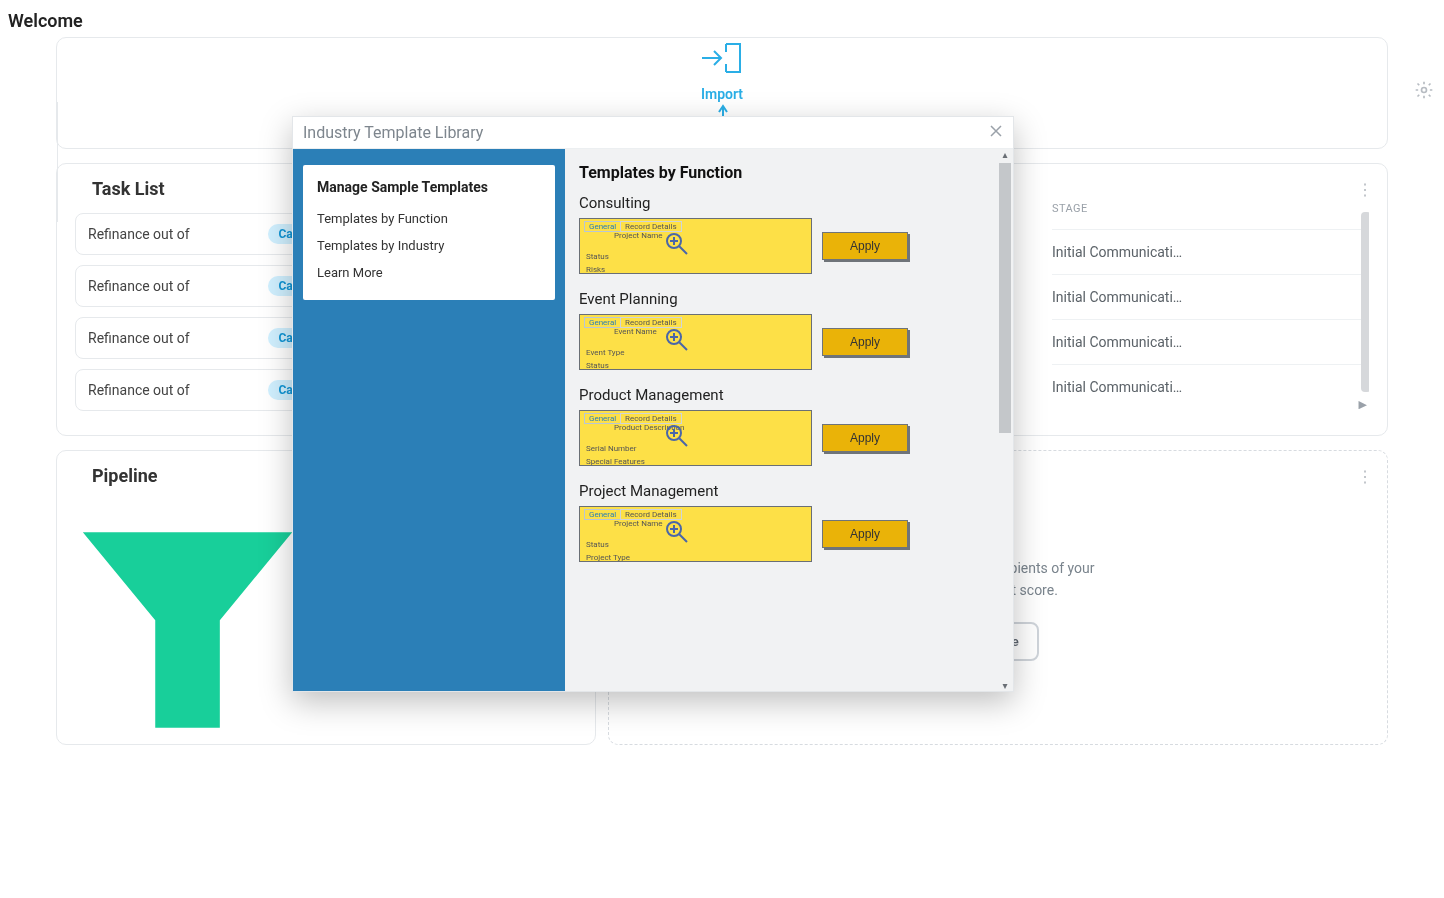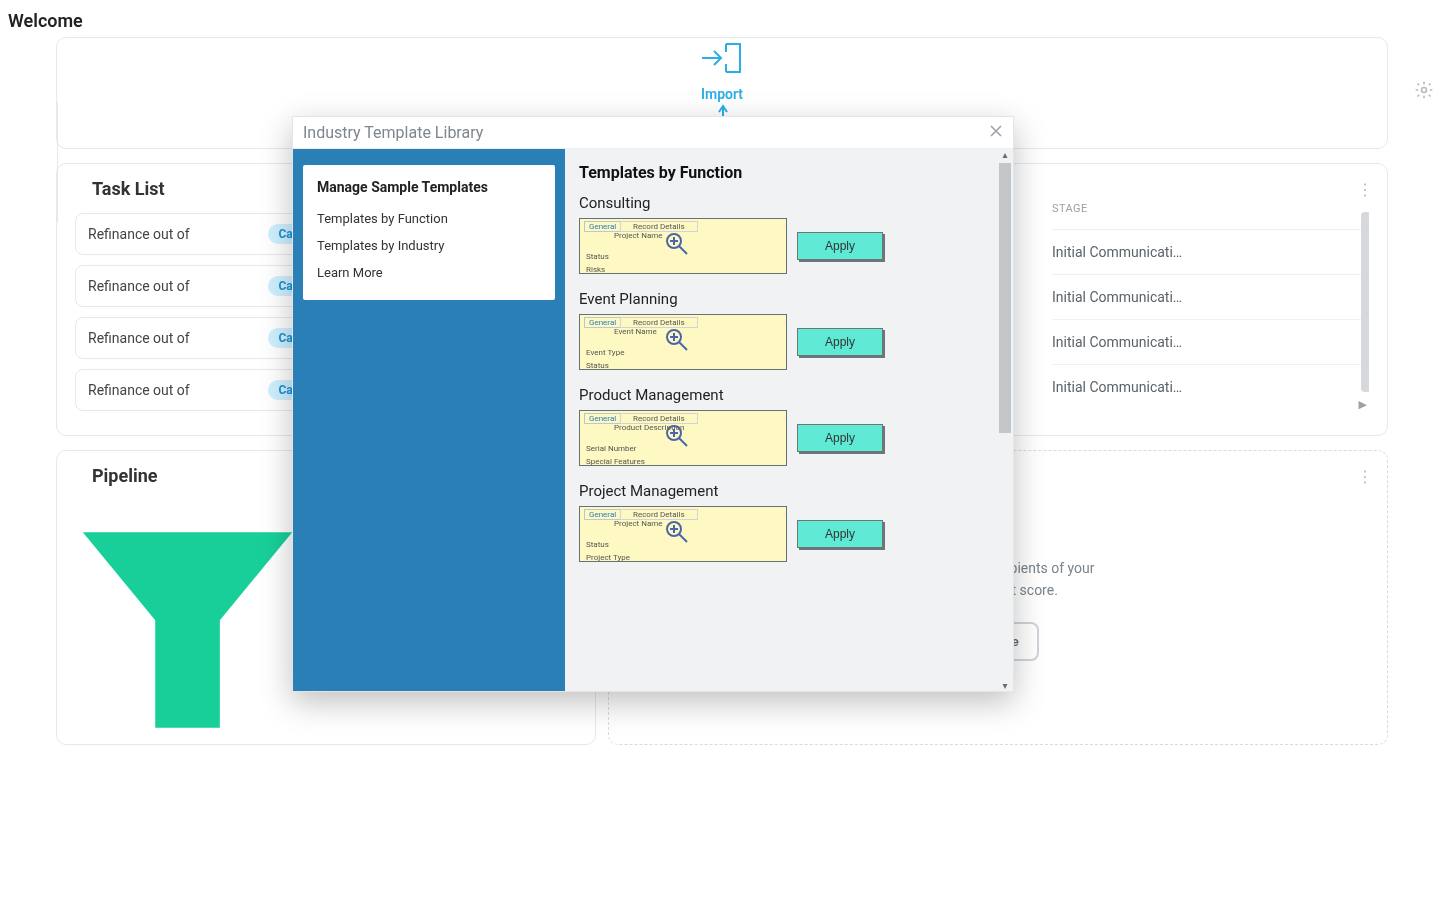--- a/index.html
+++ b/index.html
@@ -171,32 +171,32 @@
 .side-card .head { font-weight:700; font-size:14px; color:#222; margin-bottom:10px;}
 .side-card .item { font-size:13px; color:#333; padding:6px 0; cursor:pointer; }
 .modal-main {
   flex:1; background:#f1f2f3; padding: 10px 14px 10px 14px; position:relative; overflow:hidden;
 }
 .modal-main h3 { font-size:16px; font-weight:700; margin: 4px 0 12px 0; color:#111;}
 .tmpl-block { margin-bottom: 16px; }
 .tmpl-title { font-size:15px; color:#222; margin-bottom:6px; }
 .tmpl-row { display:flex; gap: 10px; align-items:center;}
 .tmpl-preview {
-  width: 208px; height: 56px; border:1px solid #6a6f75; background:#fef9c3;
+  width: 233px; height: 56px; border:1px solid #6a6f75; background:#fde047;
   position:relative; font-size:8px; color:#555;
 }
 .tmpl-preview .tab-g { position:absolute; top:2px; left:4px; color:#2b7fb7; font-size:8px; border:1px solid #b8c6d6; padding:0 4px;}
-.tmpl-preview .tab-r { position:absolute; top:2px; left:40px; color:#555; font-size:8px; border:1px solid #cfd4d9; padding:0 12px;}
+.tmpl-preview .tab-r { position:absolute; top:2px; left:40px; color:#555; font-size:8px; border:1px solid #cfd4d9; padding:0 4px;}
 .tmpl-preview .field1 { position:absolute; top:12px; left:6px;margin-left:28px; }
 .tmpl-preview .field2 { position:absolute; top:33px; left:6px; }
 .tmpl-preview .field3 { position:absolute; top:46px; left:6px; }
 .tmpl-preview .magnify { position:absolute; top:12px; left:84px; }
 .magnify svg { stroke:#4a66a8; }
 .apply-btn {
-  width: 86px; height: 28px; background:#5eead4; border:1px solid #6f7479;
+  width: 86px; height: 28px; background:#eab308; border:1px solid #6f7479;
   font-size:12px; color:#333; cursor:pointer;
   box-shadow: 2px 2px 0 #6f7479;
 }
 .modal-scroll {
   position:absolute; right: 0; top: 0; width: 16px; height: 100%;
   background:#f1f2f3;
 }
 .modal-scroll .arrow { font-size:10px; color:#6a6f75; text-align:center; }
 .modal-scroll .thumb {
   position:absolute; top:14px; width:12px; left:2px; height:270px; background:#c4c7ca;

